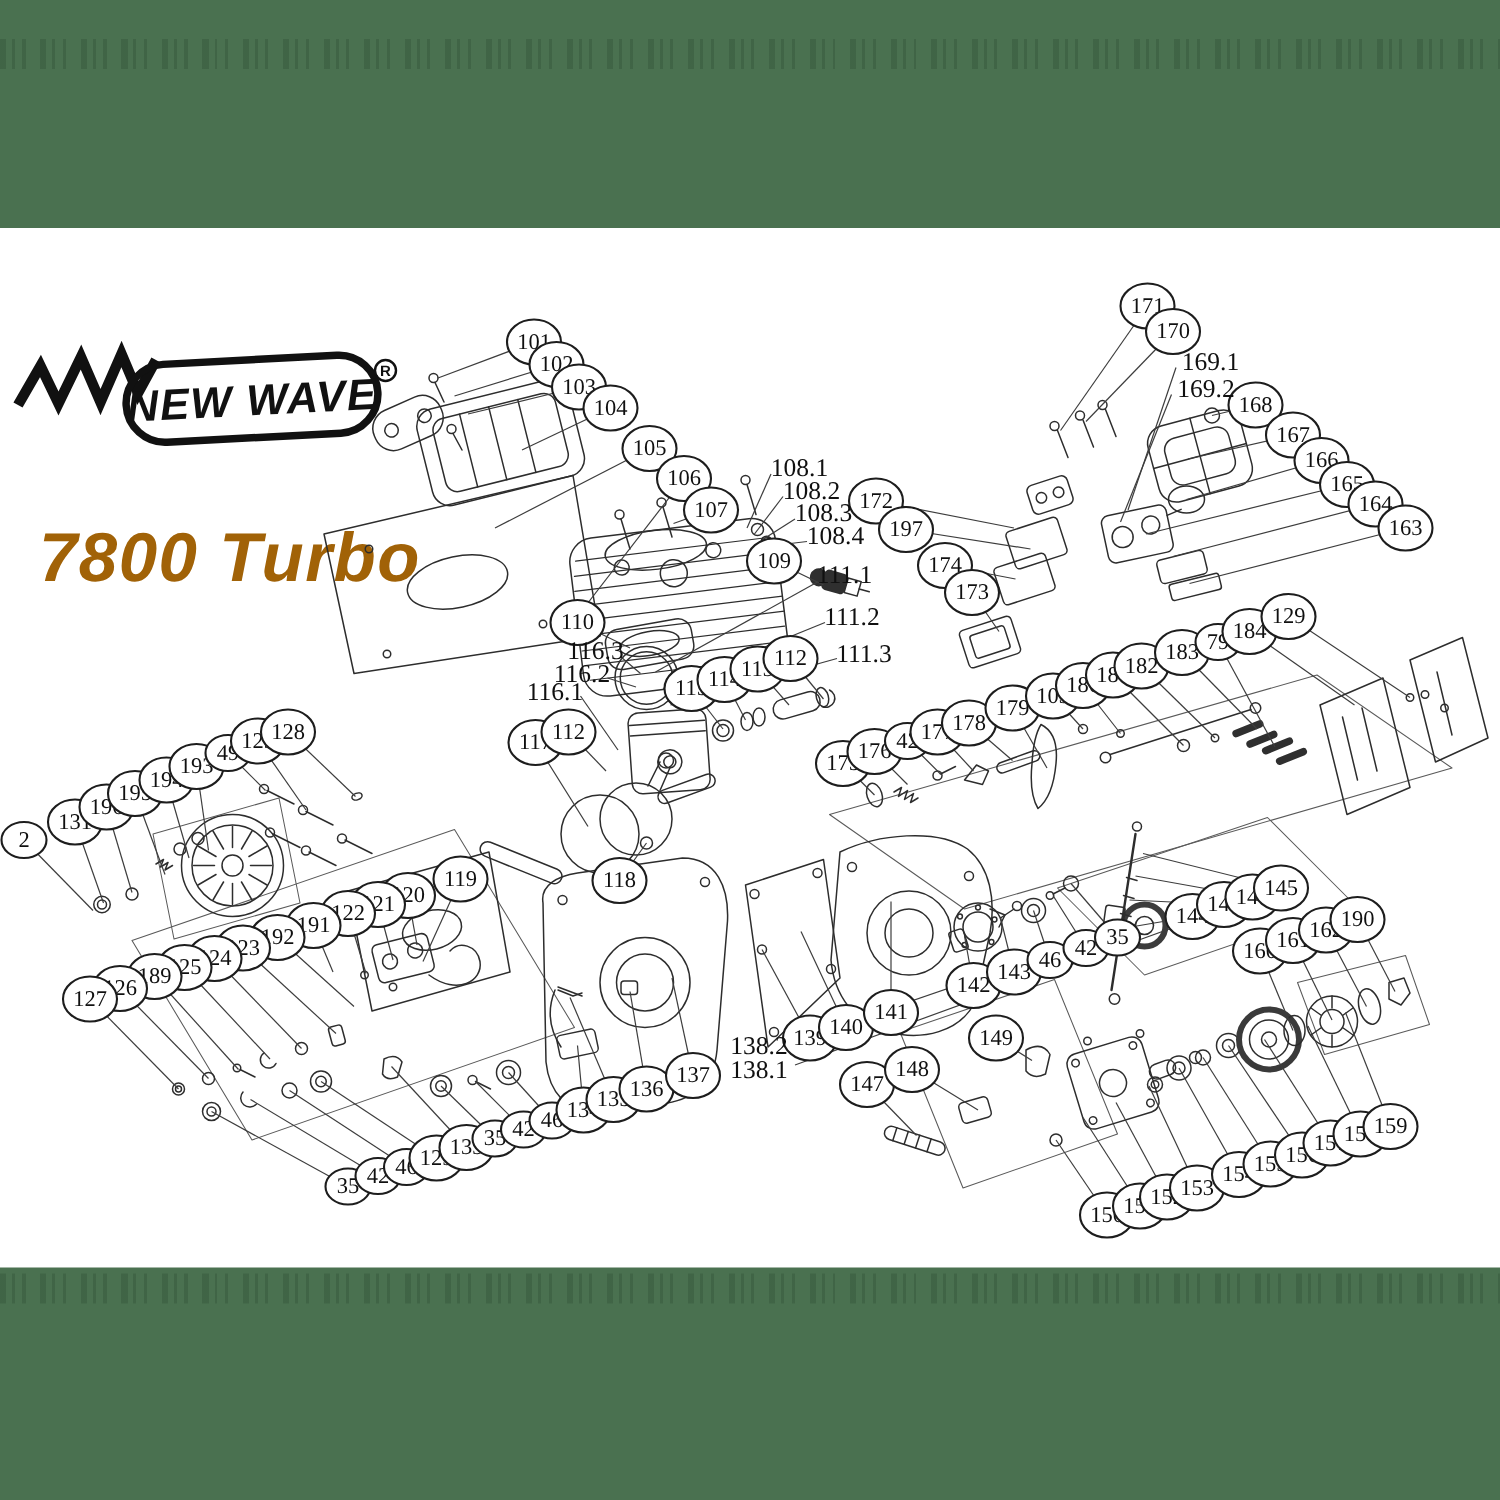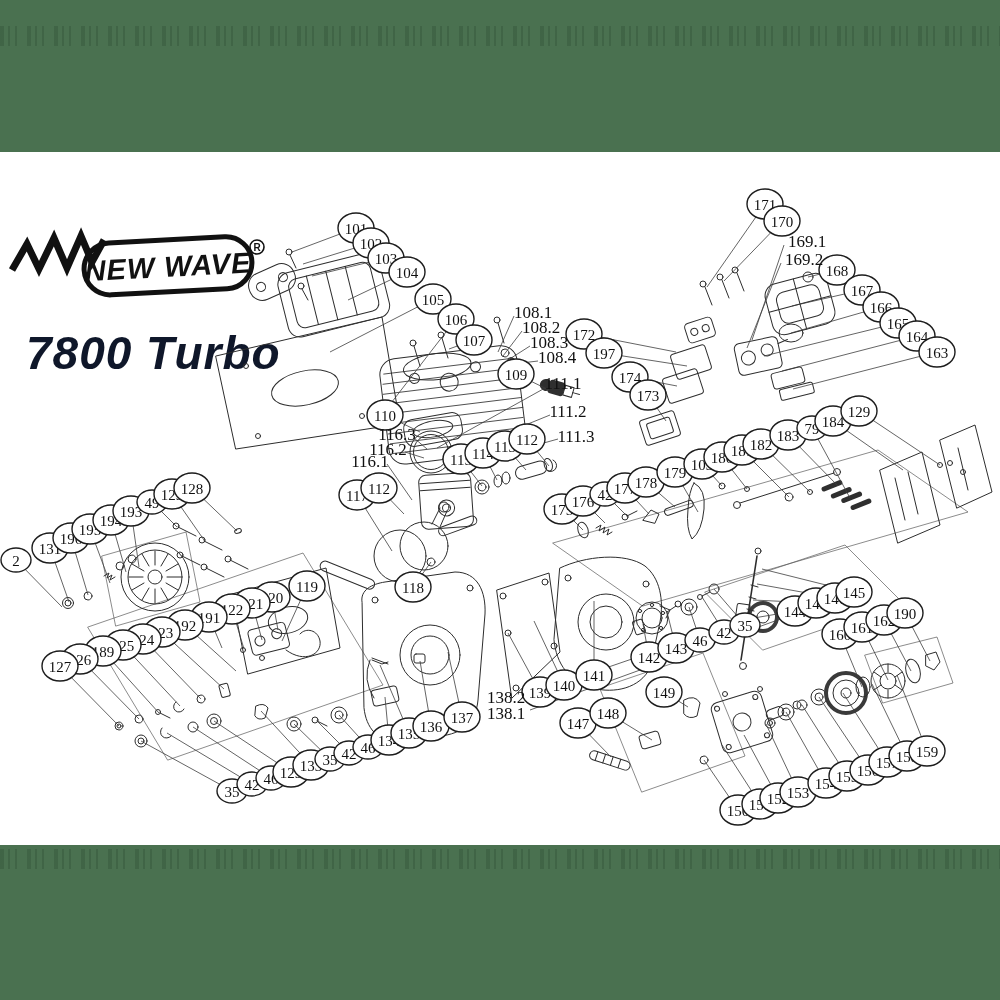--- a/index.html
+++ b/index.html
@@ -25,22 +25,22 @@
   .dark{fill:#2f2f2f;stroke:none;}
   .leader{stroke:#3d3d3d;stroke-width:.8;fill:none;}
   .balloon{fill:#ffffff;stroke:#1d1d1d;stroke-width:1.4;}
   .balloon-num{font:15px "Liberation Serif",serif;fill:#101010;text-anchor:middle;dominant-baseline:central;}
   .ref-label{font:17px "Liberation Serif",serif;fill:#101010;text-anchor:middle;dominant-baseline:central;}
   
   .logo-capsule{fill:none;stroke:#111;stroke-width:5;}
   .logo-text{font:italic 900 29px "Liberation Sans",sans-serif;fill:#111;letter-spacing:1px;}
   .reg-mark{font:bold 10px "Liberation Sans",sans-serif;fill:#111;}
   .model-title{
-    position:absolute;left:26px;top:326px;width:300px;
-    font:italic 900 46px "Liberation Sans",sans-serif;color:#0f172a;letter-spacing:1px;
+    position:absolute;left:26px;top:344px;width:300px;
+    font:italic 900 46px "Liberation Sans",sans-serif;color:#a16207;letter-spacing:1px;
   }
 </style>
 </head>
 <body>
 
 <div class="band band-top">
   <div class="watermark" style="top:26px;"></div>
 </div>
 <div class="band band-bottom">
   <div class="watermark" style="top:4px;"></div>

